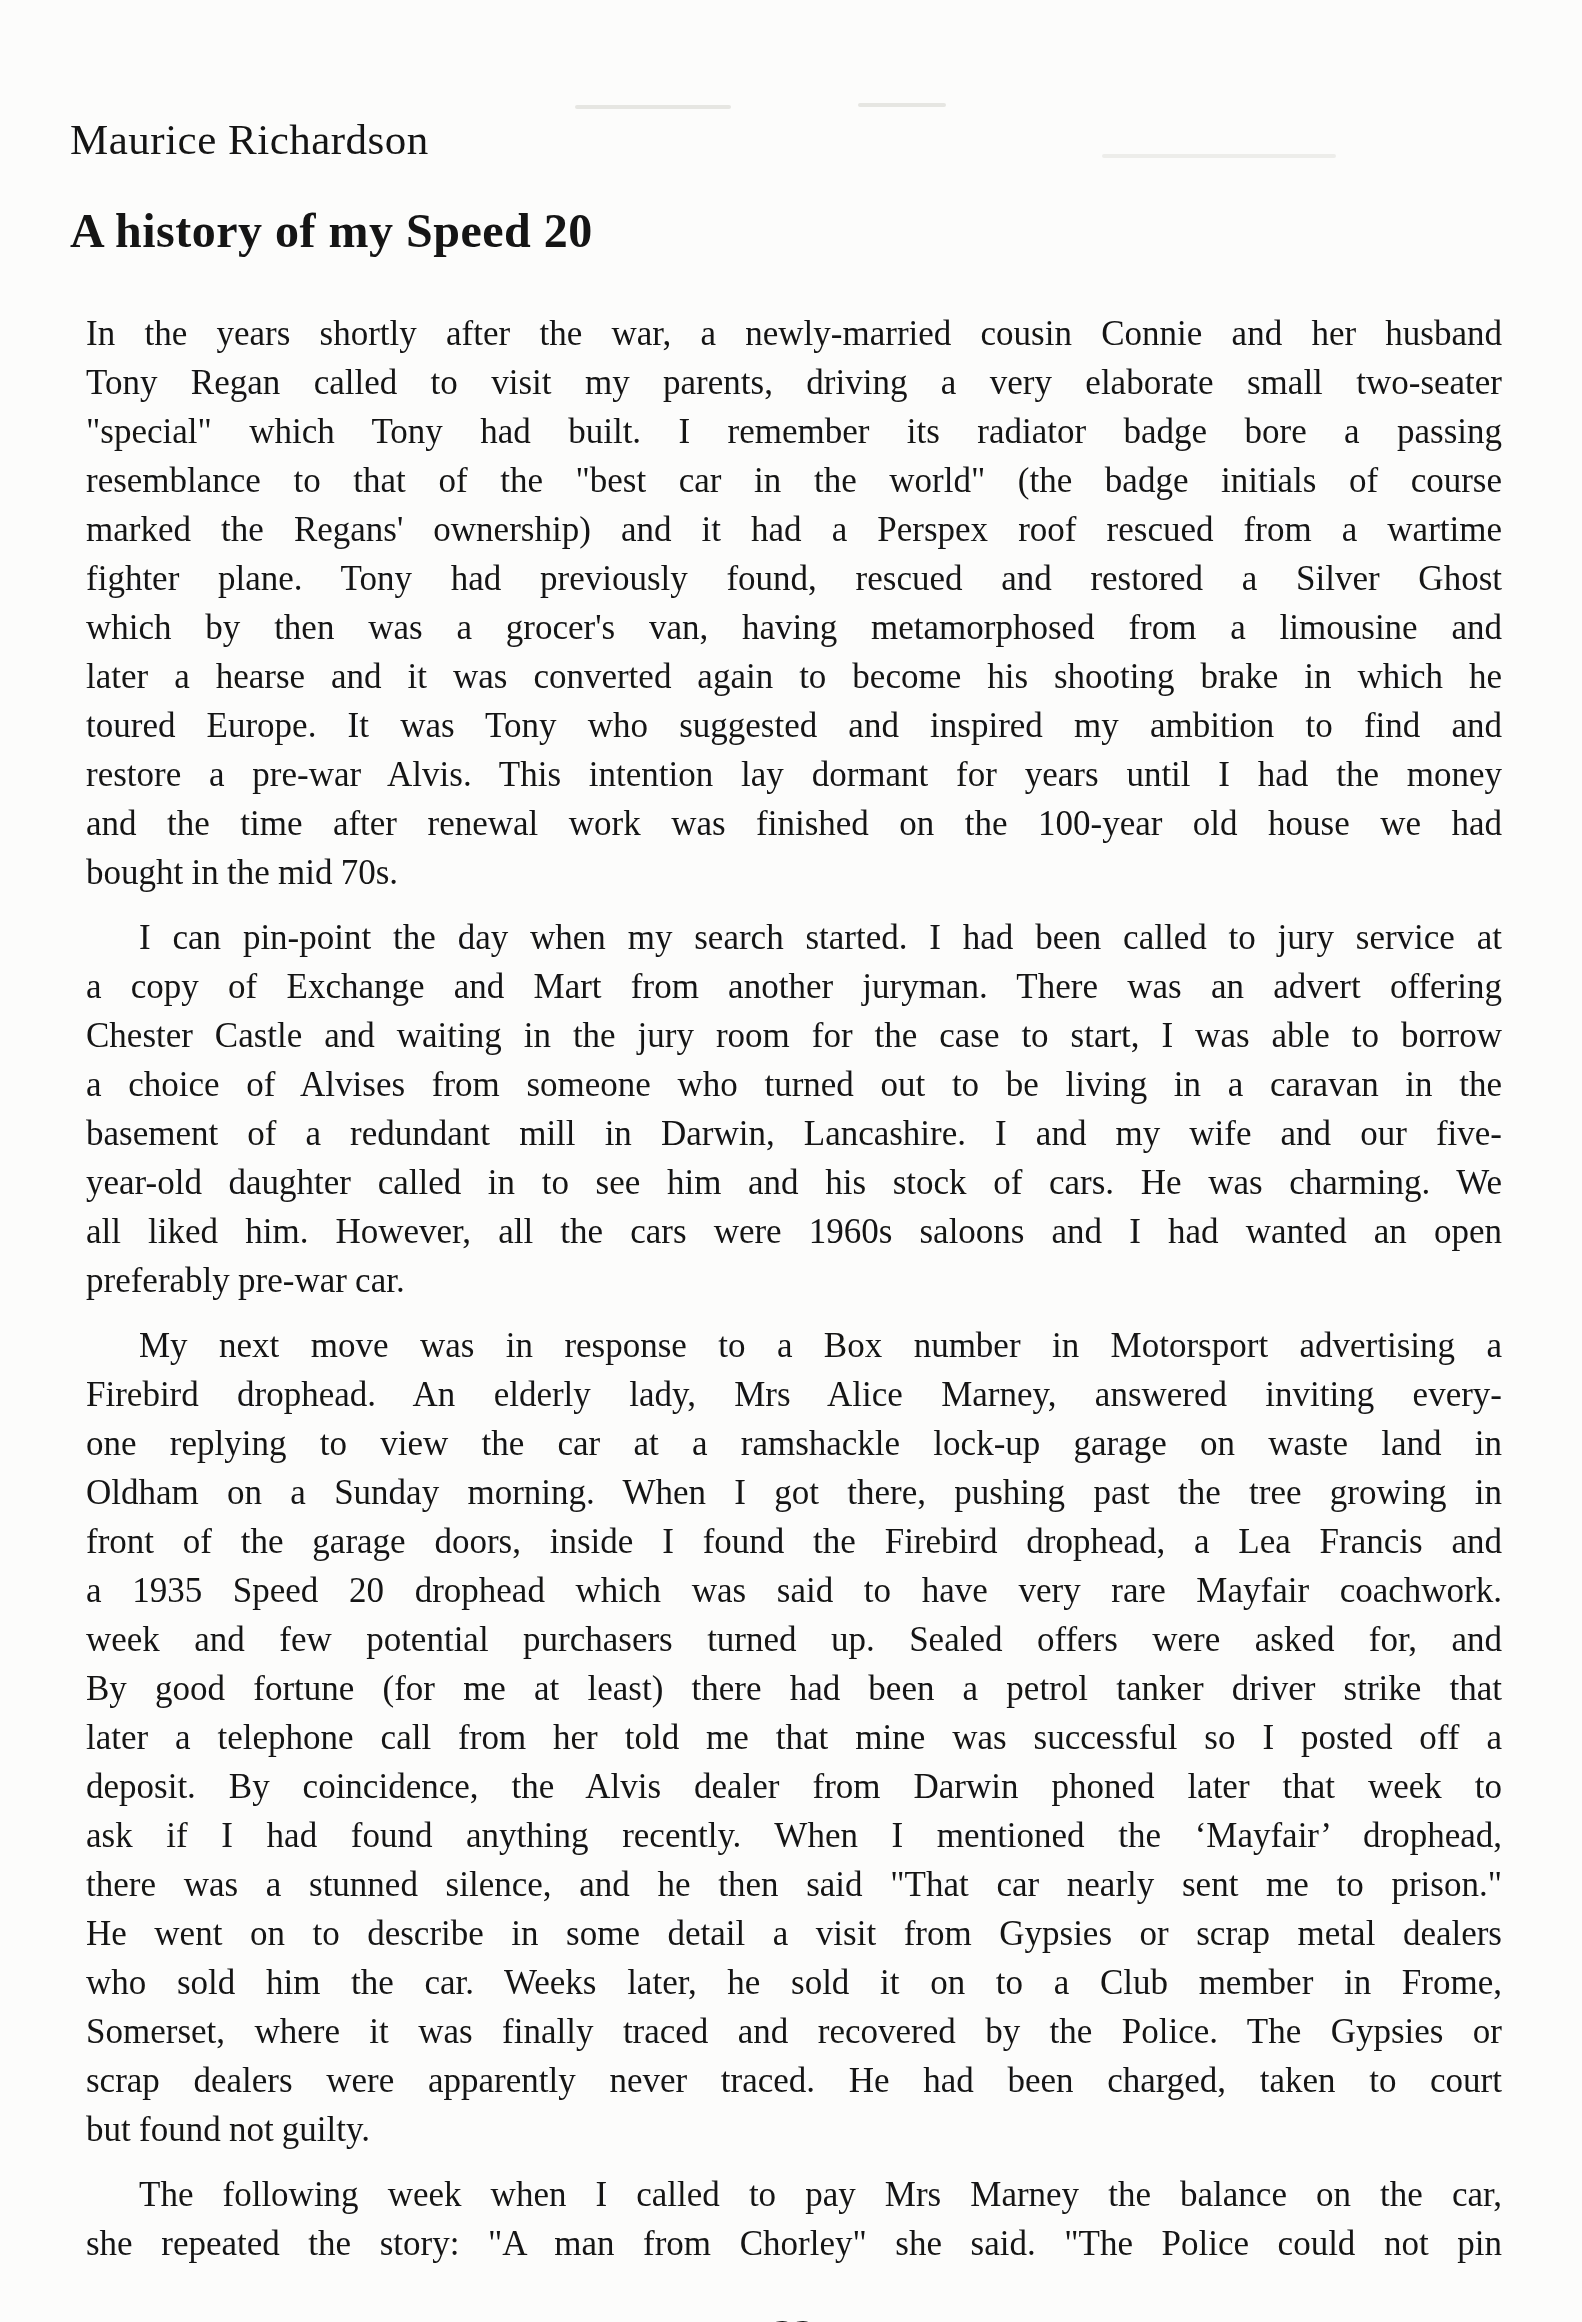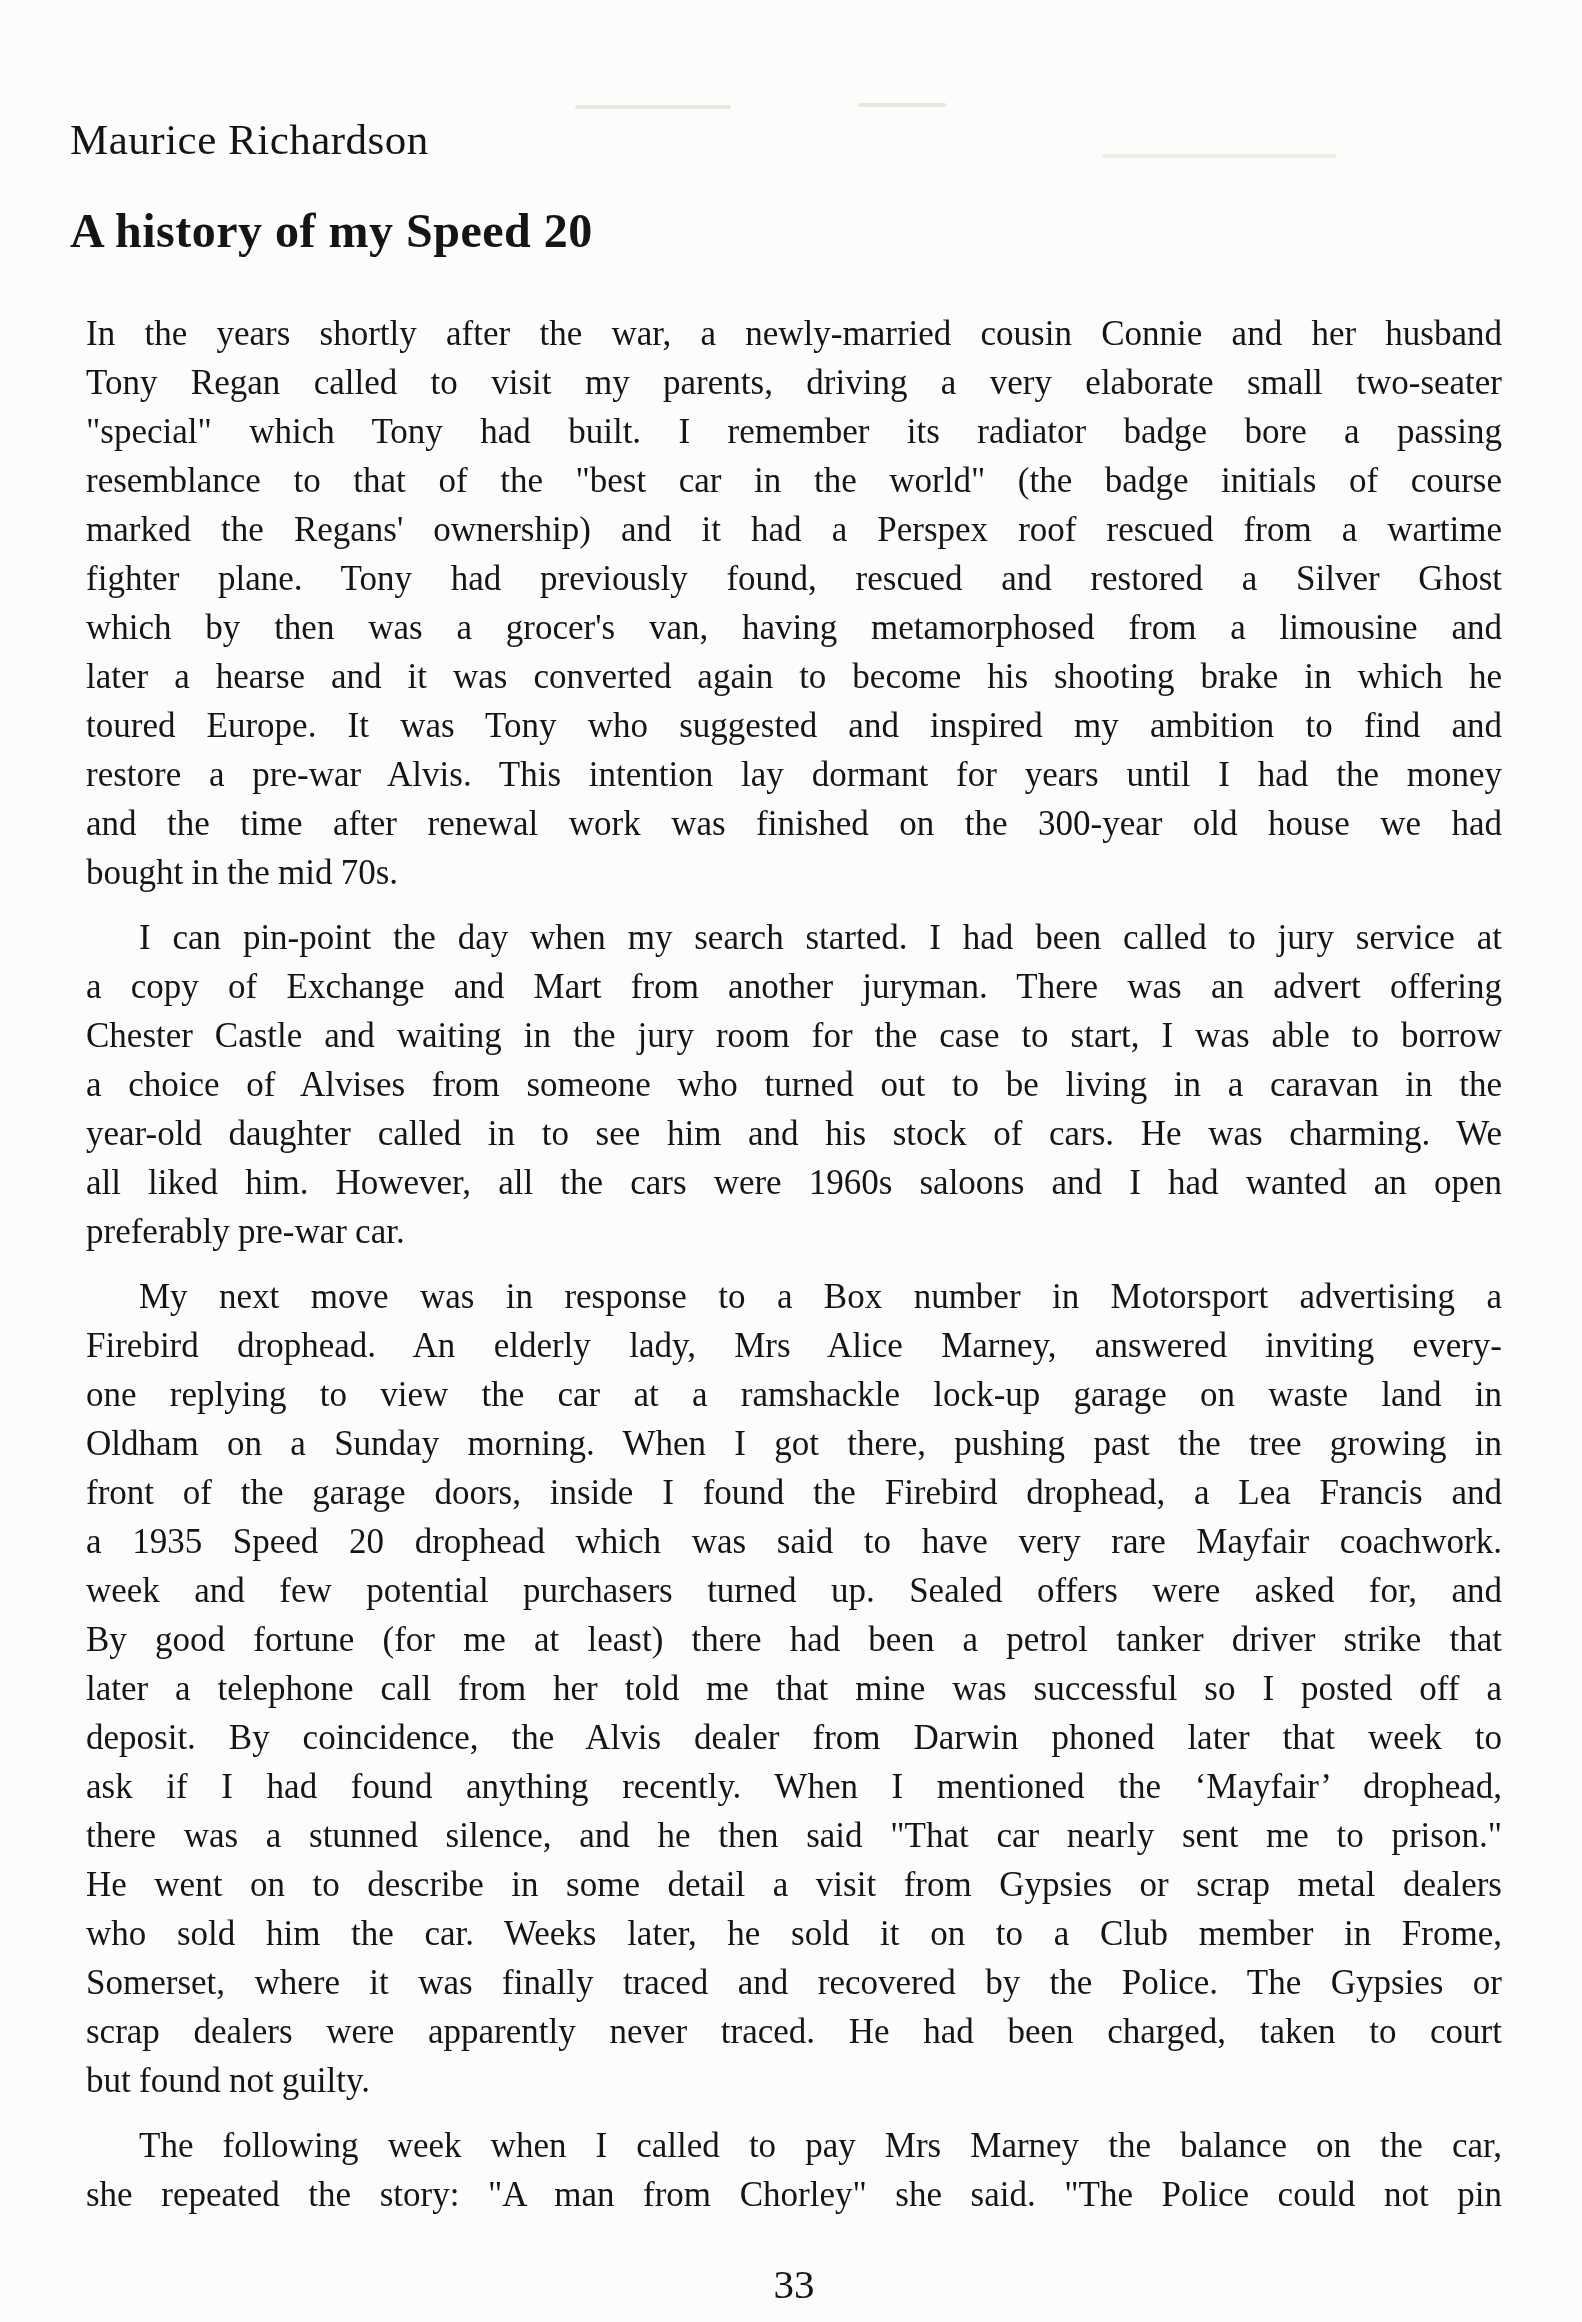--- a/index.html
+++ b/index.html
@@ -77,28 +77,29 @@
           <div class="line">In the years shortly after the war, a newly-married cousin Connie and her husband</div>
           <div class="line">Tony Regan called to visit my parents, driving a very elaborate small two-seater</div>
           <div class="line">"special" which Tony had built. I remember its radiator badge bore a passing</div>
           <div class="line">resemblance to that of the "best car in the world" (the badge initials of course</div>
           <div class="line">marked the Regans' ownership) and it had a Perspex roof rescued from a wartime</div>
           <div class="line">fighter plane. Tony had previously found, rescued and restored a Silver Ghost</div>
           <div class="line">which by then was a grocer's van, having metamorphosed from a limousine and</div>
           <div class="line">later a hearse and it was converted again to become his shooting brake in which he</div>
           <div class="line">toured Europe. It was Tony who suggested and inspired my ambition to find and</div>
           <div class="line">restore a pre-war Alvis. This intention lay dormant for years until I had the money</div>
-          <div class="line">and the time after renewal work was finished on the 300-year old house we had</div>
+          <div class="line">and the time after renewal work was finished on the 100-year old house we had</div>
           <div class="line last">bought in the mid 70s.</div>
         </div>
         <div class="paragraph">
           <div class="line first-indent">I can pin-point the day when my search started. I had been called to jury service at</div>
           <div class="line">a copy of Exchange and Mart from another juryman. There was an advert offering</div>
           <div class="line">Chester Castle and waiting in the jury room for the case to start, I was able to borrow</div>
           <div class="line">a choice of Alvises from someone who turned out to be living in a caravan in the</div>
+          <div class="line">basement of a redundant mill in Darwin, Lancashire. I and my wife and our five-</div>
           <div class="line">year-old daughter called in to see him and his stock of cars. He was charming. We</div>
           <div class="line">all liked him. However, all the cars were 1960s saloons and I had wanted an open</div>
           <div class="line last">preferably pre-war car.</div>
         </div>
         <div class="paragraph">
           <div class="line first-indent">My next move was in response to a Box number in Motorsport advertising a</div>
           <div class="line">Firebird drophead. An elderly lady, Mrs Alice Marney, answered inviting every-</div>
           <div class="line">one replying to view the car at a ramshackle lock-up garage on waste land in</div>
           <div class="line">Oldham on a Sunday morning. When I got there, pushing past the tree growing in</div>
           <div class="line">front of the garage doors,  inside I found the Firebird drophead, a Lea Francis and</div>

